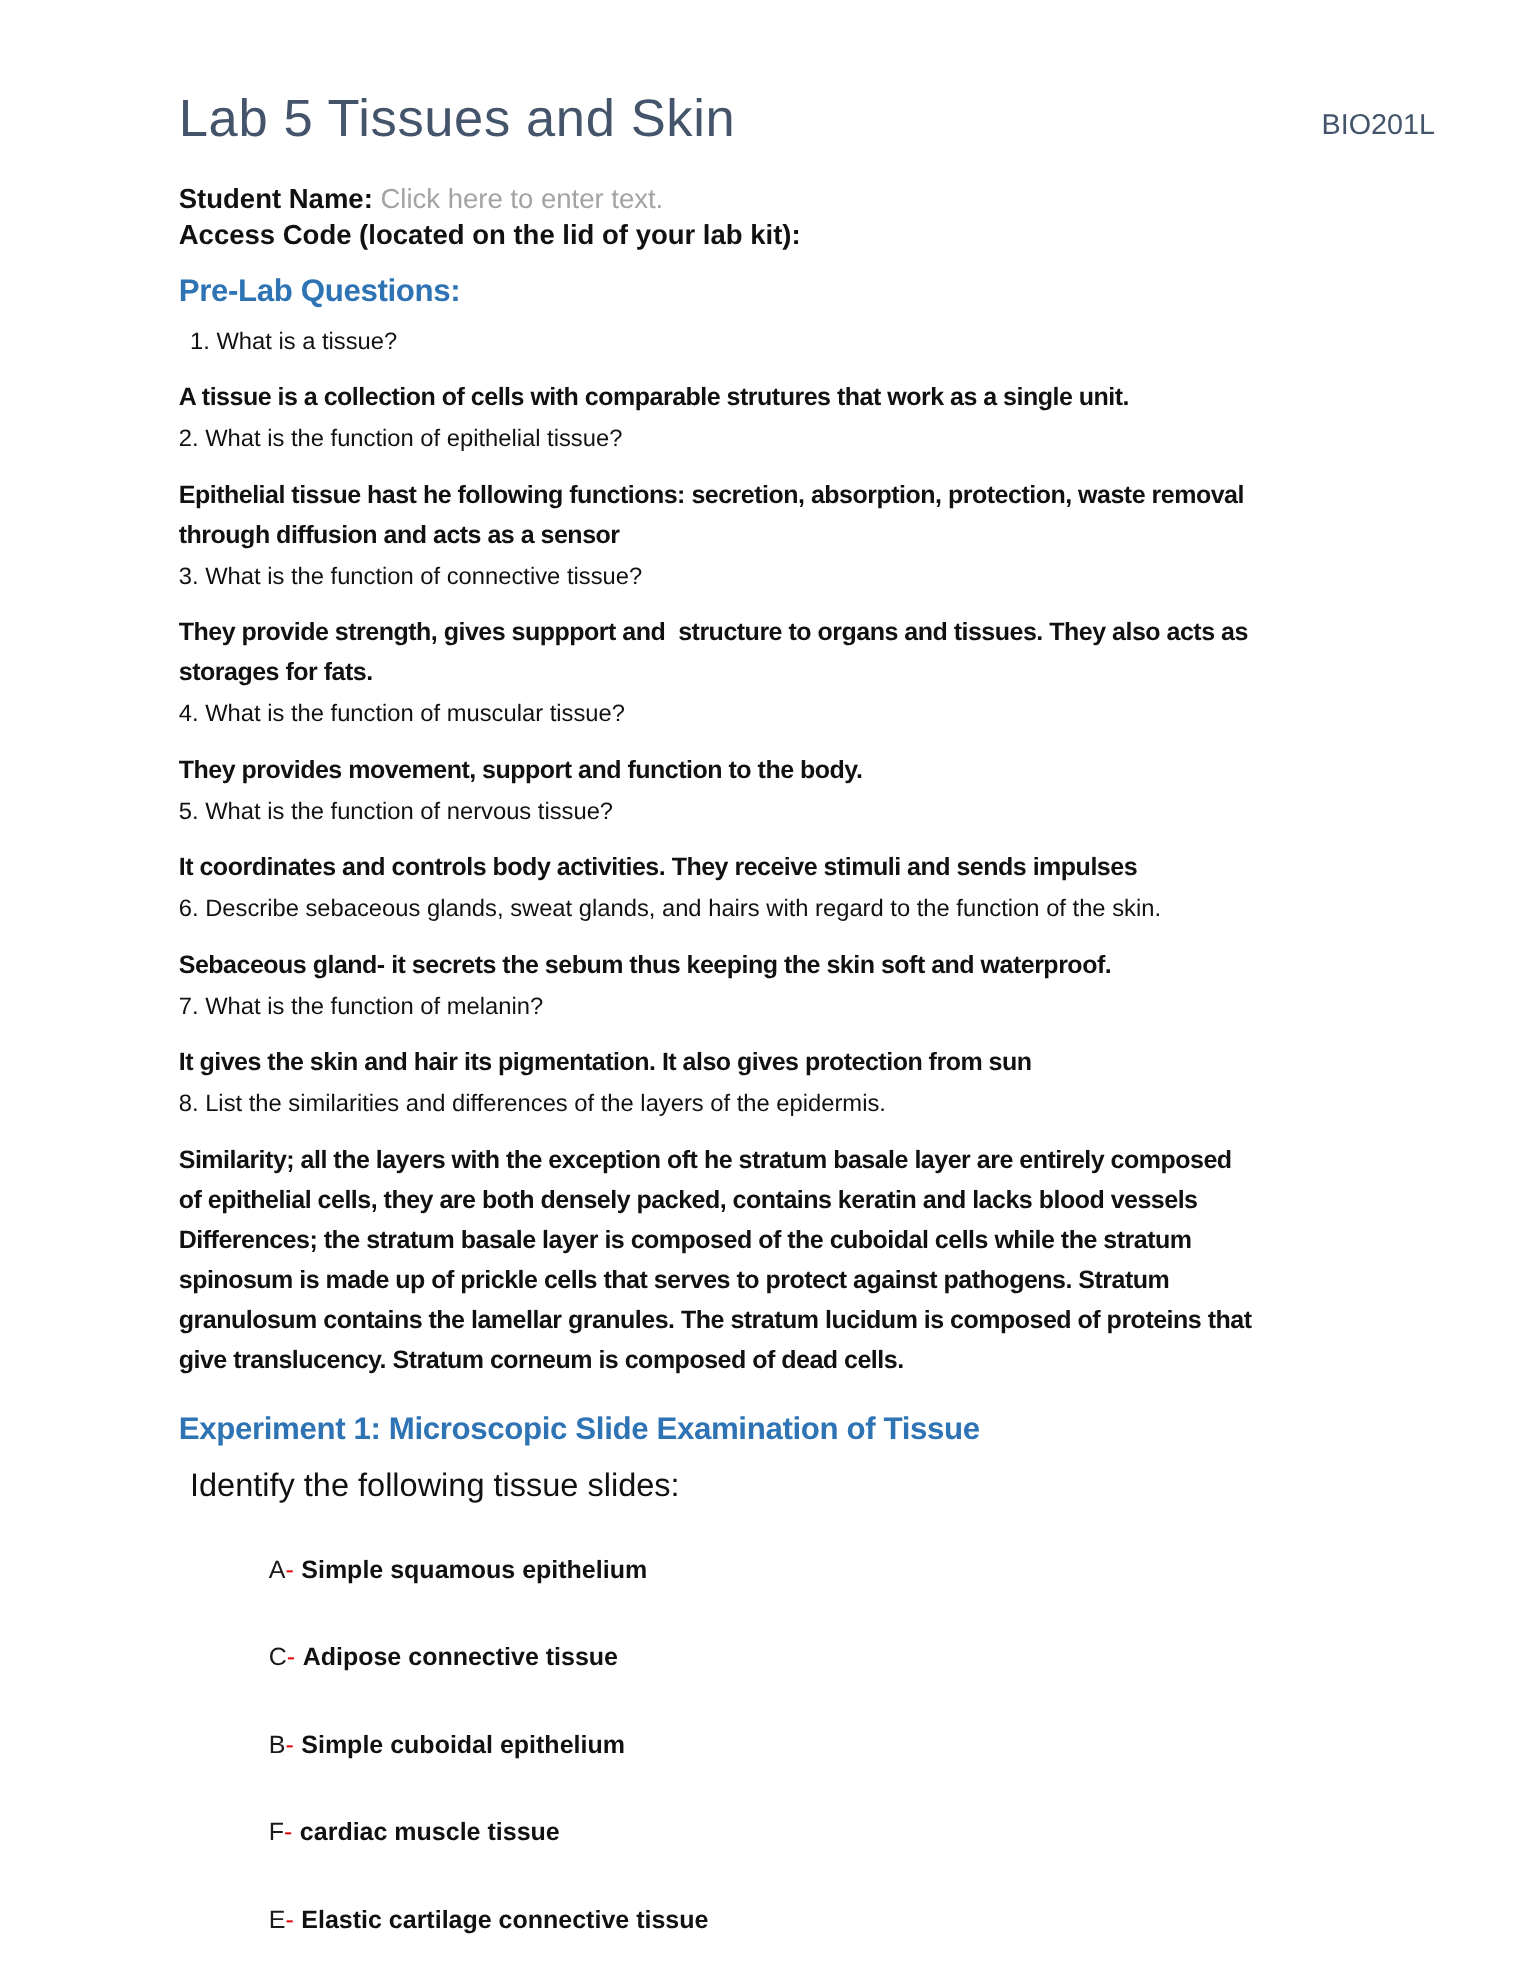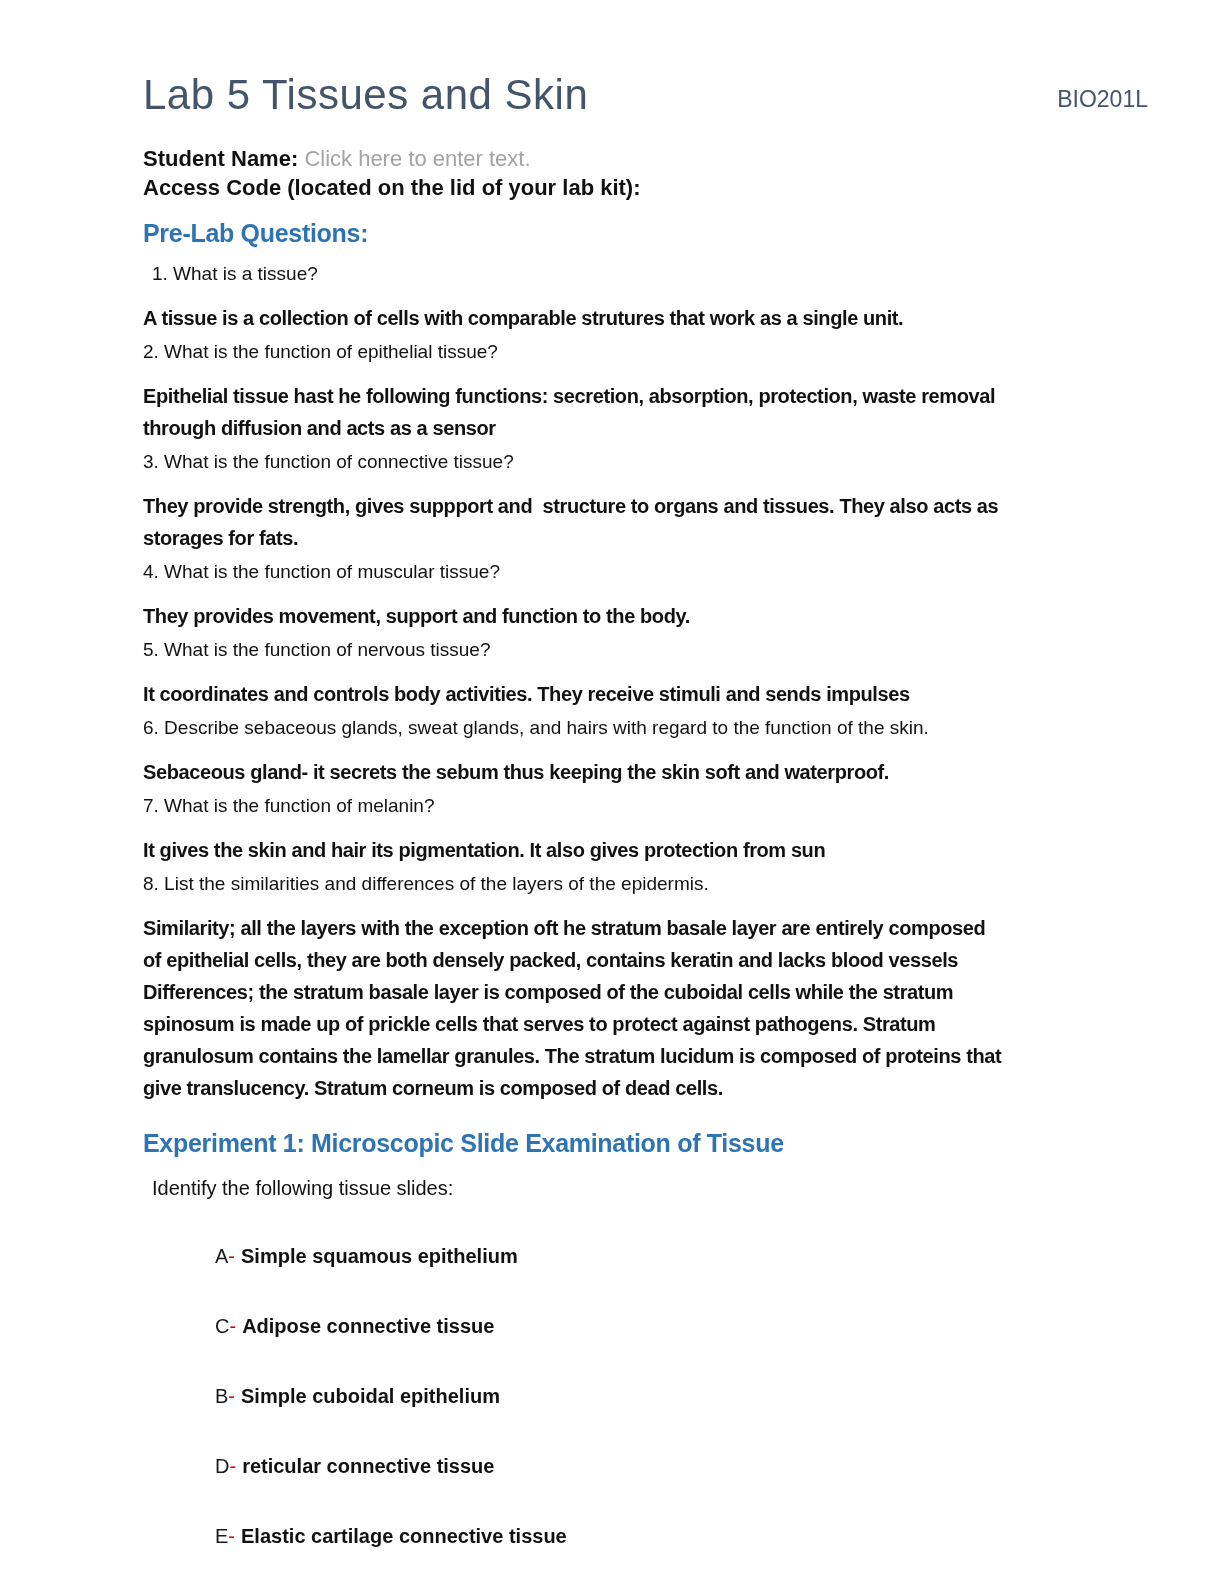--- a/index.html
+++ b/index.html
@@ -30,21 +30,21 @@
     margin:16px 0 12px 0; font-size:25px; line-height:30px; font-weight:700;
     color:var(--heading-blue,#2E74B5); letter-spacing:-0.3px;
   }
   .sec-heading.exp{ margin-top:24px; margin-bottom:16px; }
   .question{ margin:0 0 14px 0; font-size:19px; line-height:28px; font-weight:400; }
   .q-indent{ padding-left:9px; }
   .answer{
     margin:0 0 4px 0; font-size:20px; line-height:32px; font-weight:700;
     white-space:pre-wrap; letter-spacing:-0.4px;
   }
-  .intro{ margin:0 0 14px 0; font-size:20px; line-height:28px; padding-left:9px; }
+  .intro{ margin:0 0 14px 0; font-size:26px; line-height:28px; padding-left:9px; }
   .slide-list{ list-style:none; margin:0; padding:0 0 0 72px; }
   .slide-list li{ font-size:20px; line-height:31px;margin-top:39px; }
   .slide-letter{ font-weight:400; color:#1a1a1a; }
   .slide-dash{ color:var(--accent-red,#E00000); font-weight:400; }
   .slide-label{ font-weight:700; margin-left:6px; }
   .logo-wrap{ text-align:center; margin-top:16px; }
   .logo{ position:relative; display:inline-block; font-size:68px; line-height:1.15; white-space:nowrap; }
   .logo-straighter{
     font-family:"DejaVu Serif", serif; font-weight:700;
     color:var(--logo-red,#C62032); letter-spacing:-1px;
@@ -110,23 +110,22 @@
 granulosum contains the lamellar granules. The stratum lucidum is composed of proteins that
 give translucency. Stratum corneum is composed of dead cells.</p>
 
   <h2 class="sec-heading exp">Experiment 1: Microscopic Slide Examination of Tissue</h2>
   <p class="intro">Identify the following tissue slides:</p>
 
   <ul class="slide-list">
     <li><span class="slide-letter">A</span><span class="slide-dash">-</span><span class="slide-label">Simple squamous epithelium</span></li>
     <li><span class="slide-letter">C</span><span class="slide-dash">-</span><span class="slide-label">Adipose connective tissue</span></li>
     <li><span class="slide-letter">B</span><span class="slide-dash">-</span><span class="slide-label">Simple cuboidal epithelium</span></li>
-    <li><span class="slide-letter">D</span><span class="slide-dash">-</span><span class="slide-label">reticular connective tissue</span></li>
+    <li><span class="slide-letter">F</span><span class="slide-dash">-</span><span class="slide-label">cardiac muscle tissue</span></li>
     <li><span class="slide-letter">E</span><span class="slide-dash">-</span><span class="slide-label">Elastic cartilage connective tissue</span></li>
-    <li><span class="slide-letter">F</span><span class="slide-dash">-</span><span class="slide-label">cardiac muscle tissue</span></li>
     <li><span class="slide-letter">G</span><span class="slide-dash">-</span><span class="slide-label">skeletal muscle tissue</span></li>
   </ul>
 
   <div class="logo-wrap">
     <div class="logo">
       <span class="logo-rule">
         <span class="logo-dot logo-dot-left"></span>
         <span class="logo-dot logo-dot-right"></span>
       </span><span class="logo-straighter">straighter</span><span class="logo-line-text">line</span>
     </div>

